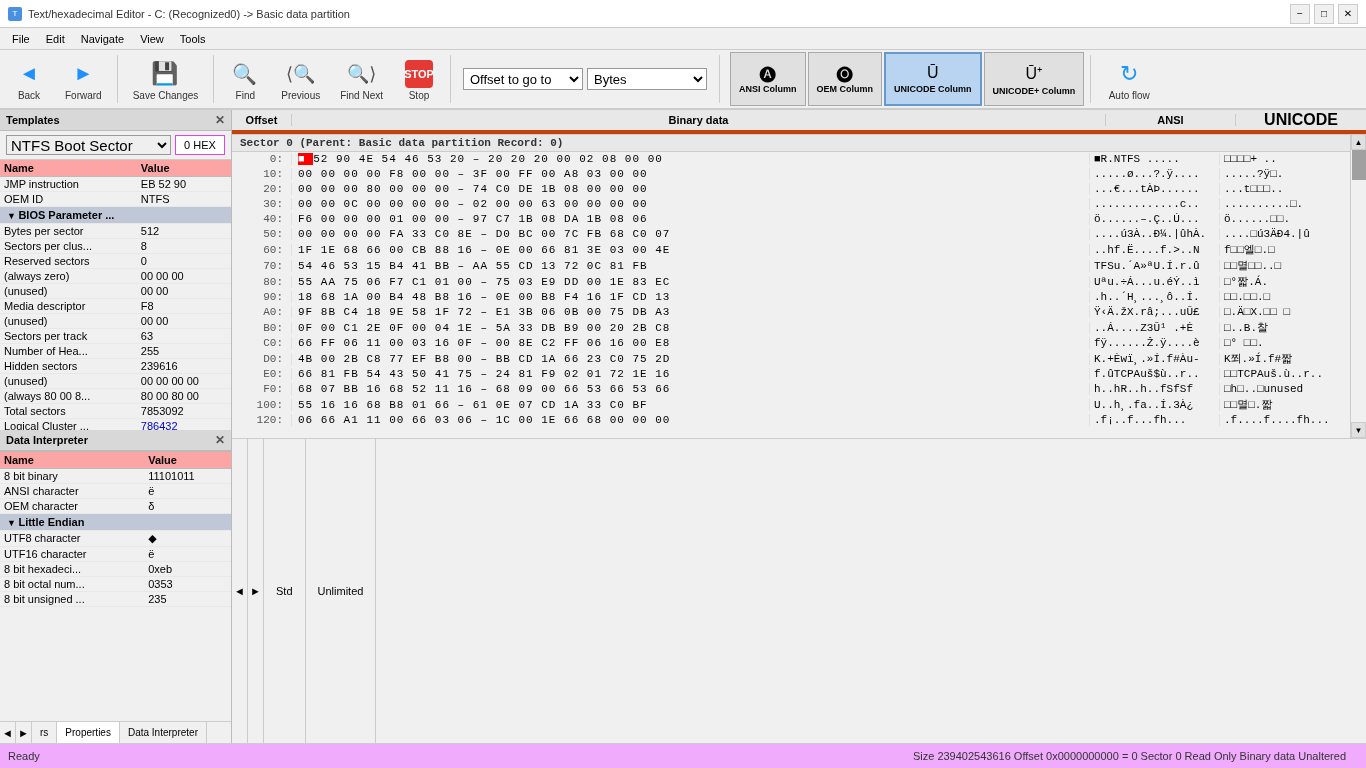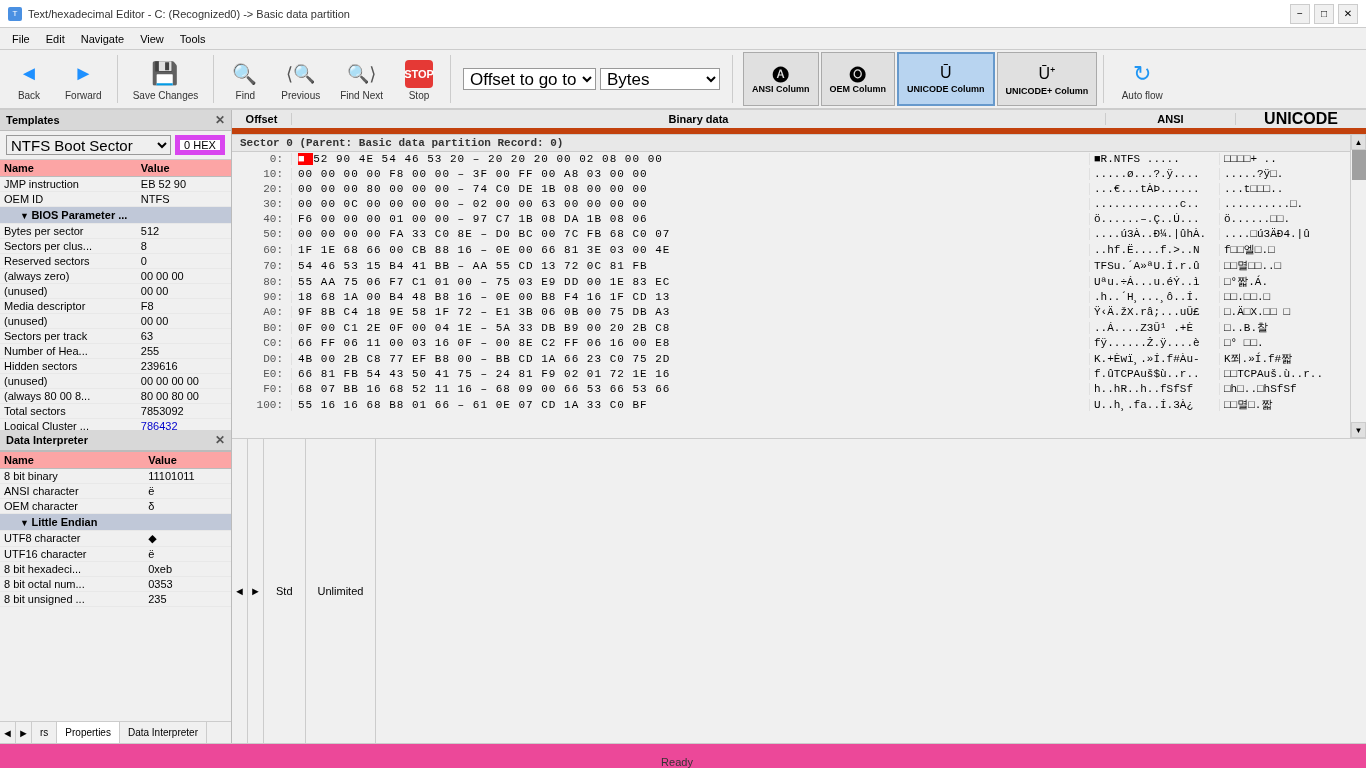--- a/index.html
+++ b/index.html
@@ -20,48 +20,48 @@
     
     .toolbar { background: #f0f0f0; border-bottom: 2px solid #ccc; display: flex; align-items: center; padding: 2px 4px; height: 60px; gap: 2px; }
     .toolbar-btn { display: flex; flex-direction: column; align-items: center; justify-content: center; padding: 4px 8px; cursor: pointer; border: 1px solid transparent; min-width: 44px; height: 54px; font-size: 10px; color: #333; }
     .toolbar-separator { width: 1px; background: #ccc; height: 48px; margin: 0 4px; }
     .toolbar-icon { width: 32px; height: 32px; display: flex; align-items: center; justify-content: center; font-size: 20px; }
     .toolbar-icon-nav { color: #1e90ff; }
     .toolbar-icon-save { color: #333; font-size: 22px; }
     .toolbar-icon-stop { background: #e53935; border-radius: 4px; width: 28px; height: 28px; color: white; font-size: 11px; font-weight: bold; display: flex; align-items: center; justify-content: center; }
 
     .toolbar-offset { display: flex; align-items: center; gap: 4px; margin: 0 6px; }
-    .toolbar-offset select { height: 22px; font-size: 17px; border: 1px solid #999; background: white; padding: 0 2px; min-width: 120px; }
+    .toolbar-offset select { height: 22px; font-size: 13px; border: 1px solid #999; background: white; padding: 0 2px; min-width: 120px; }
 
     .toolbar-column-btns { display: flex; gap: 2px; margin-left: 4px; }
     .col-btn { display: flex; flex-direction: column; align-items: center; justify-content: center; padding: 2px 8px; border: 1px solid #aaa; background: #e0e0e0; cursor: pointer; min-width: 60px; height: 54px; font-size: 10px; }
     .col-btn.active { background: #b8d4f0; border: 2px solid #6699cc; }
     .col-btn-icon { font-size: 16px; margin-bottom: 2px; }
     .col-btn-label { font-size: 9px; font-weight: bold; text-align: center; }
 
     .autoflow-btn { display: flex; flex-direction: column; align-items: center; justify-content: center; padding: 4px 8px; cursor: pointer; border: 1px solid transparent; min-width: 64px; height: 54px; font-size: 10px; color: #333; }
     .autoflow-icon { width: 32px; height: 32px; color: #2196F3; font-size: 22px; display: flex; align-items: center; justify-content: center; }
     .panel-header { background: #d8d8d8; border-bottom: 1px solid #bbb; padding: 3px 6px; display: flex; align-items: center; justify-content: space-between; font-size: 11px; font-weight: bold; gap: 24px; }
     .panel-close { cursor: pointer; font-size: 12px; color: #555; }
 
     .template-row { display: flex; align-items: center; gap: 4px; padding: 4px 6px; background: #f0f0f0; border-bottom: 1px solid #ccc; }
     .template-select { flex: 1; height: 20px; font-size: 15px; border: 1px solid #999; }
-    .hex-input { width: 50px; height: 20px; font-size: 11px; border: 5px solid #d946ef; text-align: center; }
+    .hex-input { width: 50px; height: 20px; font-size: 11px; border: 1px solid #d946ef; text-align: center; }
 
     .data-table { flex: 1; overflow-y: auto; }
     .data-table table { width: 100%; border-collapse: collapse; }
     .data-table th { background: #fca5a5; border-bottom: 1px solid #bbb; padding: 2px 4px; text-align: left; font-size: 11px; position: sticky; top: 0; }
     .data-table td { padding: 1px 4px; font-size: 11px; border-bottom: 1px solid #e8e8e8; }
-    .section-header td { background: #c0c8d8; font-weight: bold; color: #000; padding: 2px 20px; }
+    .section-header td { background: #c0c8d8; font-weight: bold; color: #000; padding: 2px 7px; }
     .section-header td::before { content: '▼ '; font-size: 9px; }
     .link-val { color: #0000cc; cursor: pointer; }
 
     
     .interp-panel { border-top: 1px solid #bbb; }
-    .hex-header { display: flex; background: #e8e8e8; border-bottom: 6px solid #c2410c; height: 24px; align-items: center; }
+    .hex-header { display: flex; background: #e8e8e8; border-bottom: 4px solid #c2410c; height: 24px; align-items: center; }
     .hex-col-offset { width: 60px; text-align: center; font-size: 11px; font-weight: bold; border-right: 1px solid #ccc; padding: 0 4px; }
     .hex-col-binary { flex: 1; text-align: center; font-size: 11px; font-weight: bold; border-right: 1px solid #ccc; padding: 0 4px; }
     .hex-col-ansi { width: 130px; text-align: center; font-size: 11px; font-weight: bold; border-right: 1px solid #ccc; padding: 0 4px; }
     .hex-col-unicode { width: 130px; text-align: center; font-size: 16px; font-weight: bold; padding: 0 4px; }
 
     .hex-content { flex: 1; overflow-y: auto; font-family: 'Courier New', monospace; font-size: 11px; }
     .sector-label { background: #e8e8e8; border-top: 1px solid #ccc; border-bottom: 1px solid #ccc; padding: 2px 8px; font-size: 11px; font-weight: bold; color: #333; }
     .hex-row { display: flex; align-items: center; border-bottom: 1px solid #f0f0f0; min-height: 15px; }
     .hex-offset { width: 60px; text-align: right; padding: 0 8px; color: #555; border-right: 1px solid #e0e0e0; font-size: 11px; }
     .hex-bytes { flex: 1; padding: 0 6px; letter-spacing: 1px; font-size: 11px; border-right: 1px solid #e0e0e0; }
@@ -73,21 +73,21 @@
     .scrollbar { width: 16px; background: #f0f0f0; border-left: 1px solid #ccc; display: flex; flex-direction: column; }
     .scroll-arrow { height: 16px; display: flex; align-items: center; justify-content: center; cursor: pointer; border: 1px solid #ccc; background: #e0e0e0; font-size: 8px; }
     .scroll-track { flex: 1; background: #f0f0f0; position: relative; cursor: pointer; }
     .scroll-thumb { width: 14px; height: 30px; background: #a0a0a0; position: absolute; top: 0; left: 1px; cursor: pointer; }
     .bottom-tab-arr { width: 16px; display: flex; align-items: center; justify-content: center; cursor: pointer; border-right: 1px solid #ccc; }
 
     .bottom-right-tabs { display: flex; border-top: 1px solid #ccc; background: #f0f0f0; height: 22px; align-items: stretch; flex: 1; }
     .br-tab { padding: 2px 12px; border-right: 1px solid #ccc; cursor: pointer; display: flex; align-items: center; font-size: 11px; }
 
     
-    .status-bar { background: #ec4899; border-top: 1px solid #ccc; height: 22px; display: flex; align-items: center; padding: 12px 8px; font-size: 11px; color: #333; flex-direction: column; }
+    .status-bar { background: #f0abfc; border-top: 1px solid #ccc; height: 22px; display: flex; align-items: center; padding: 12px 8px; font-size: 11px; color: #333; }
     .status-bar span { margin-right: 12px; }
 
     
     .left-bottom-tabs { display: flex; border-top: 1px solid #ccc; background: #f0f0f0; height: 22px; }
     .lbt { padding: 2px 8px; border-right: 1px solid #ccc; cursor: pointer; font-size: 10px; display: flex; align-items: center; }
     .lbt.active { background: white; }
     .lbt-arr { width: 16px; display: flex; align-items: center; justify-content: center; border-right: 1px solid #ccc; cursor: pointer; }
 
     .layout-wrapper { display: flex; flex-direction: column; height: 100%; }
     .content-area { display: flex; flex: 1; overflow: hidden; }
@@ -441,27 +441,33 @@
               <div class="hex-row">
                 <div class="hex-offset">E0:</div>
                 <div class="hex-bytes">66 81 FB 54 43 50 41 75 – 24 81 F9 02 01 72 1E 16</div>
                 <div class="hex-ansi">f.ûTCPAuš$ù..r..</div>
                 <div class="hex-unicode">□□TCPAuš.ù..r..</div>
               </div>
               <div class="hex-row">
                 <div class="hex-offset">F0:</div>
                 <div class="hex-bytes">68 07 BB 16 68 52 11 16 – 68 09 00 66 53 66 53 66</div>
                 <div class="hex-ansi">h..hR..h..fSfSf</div>
-                <div class="hex-unicode">□h□..□hSfSf</div>
+                <div class="hex-unicode">□h□..□unused</div>
               </div>
               <div class="hex-row">
                 <div class="hex-offset">100:</div>
                 <div class="hex-bytes">55 16 16 68 B8 01 66 – 61 0E 07 CD 1A 33 C0 BF</div>
                 <div class="hex-ansi">U..h¸.fa..Í.3À¿</div>
                 <div class="hex-unicode">□□멸□.짧</div>
+              </div>
+              <div class="hex-row">
+                <div class="hex-offset">120:</div>
+                <div class="hex-bytes">06 66 A1 11 00 66 03 06 – 1C 00 1E 66 68 00 00 00</div>
+                <div class="hex-ansi">.f¡..f...fh...</div>
+                <div class="hex-unicode">.f....f....fh...</div>
               </div>
             </div>
 
         </div>
         <div class="scrollbar">
           <div class="scroll-arrow">▲</div>
           <div class="scroll-track">
             <div class="scroll-thumb"></div>
           </div>
           <div class="scroll-arrow">▼</div>

